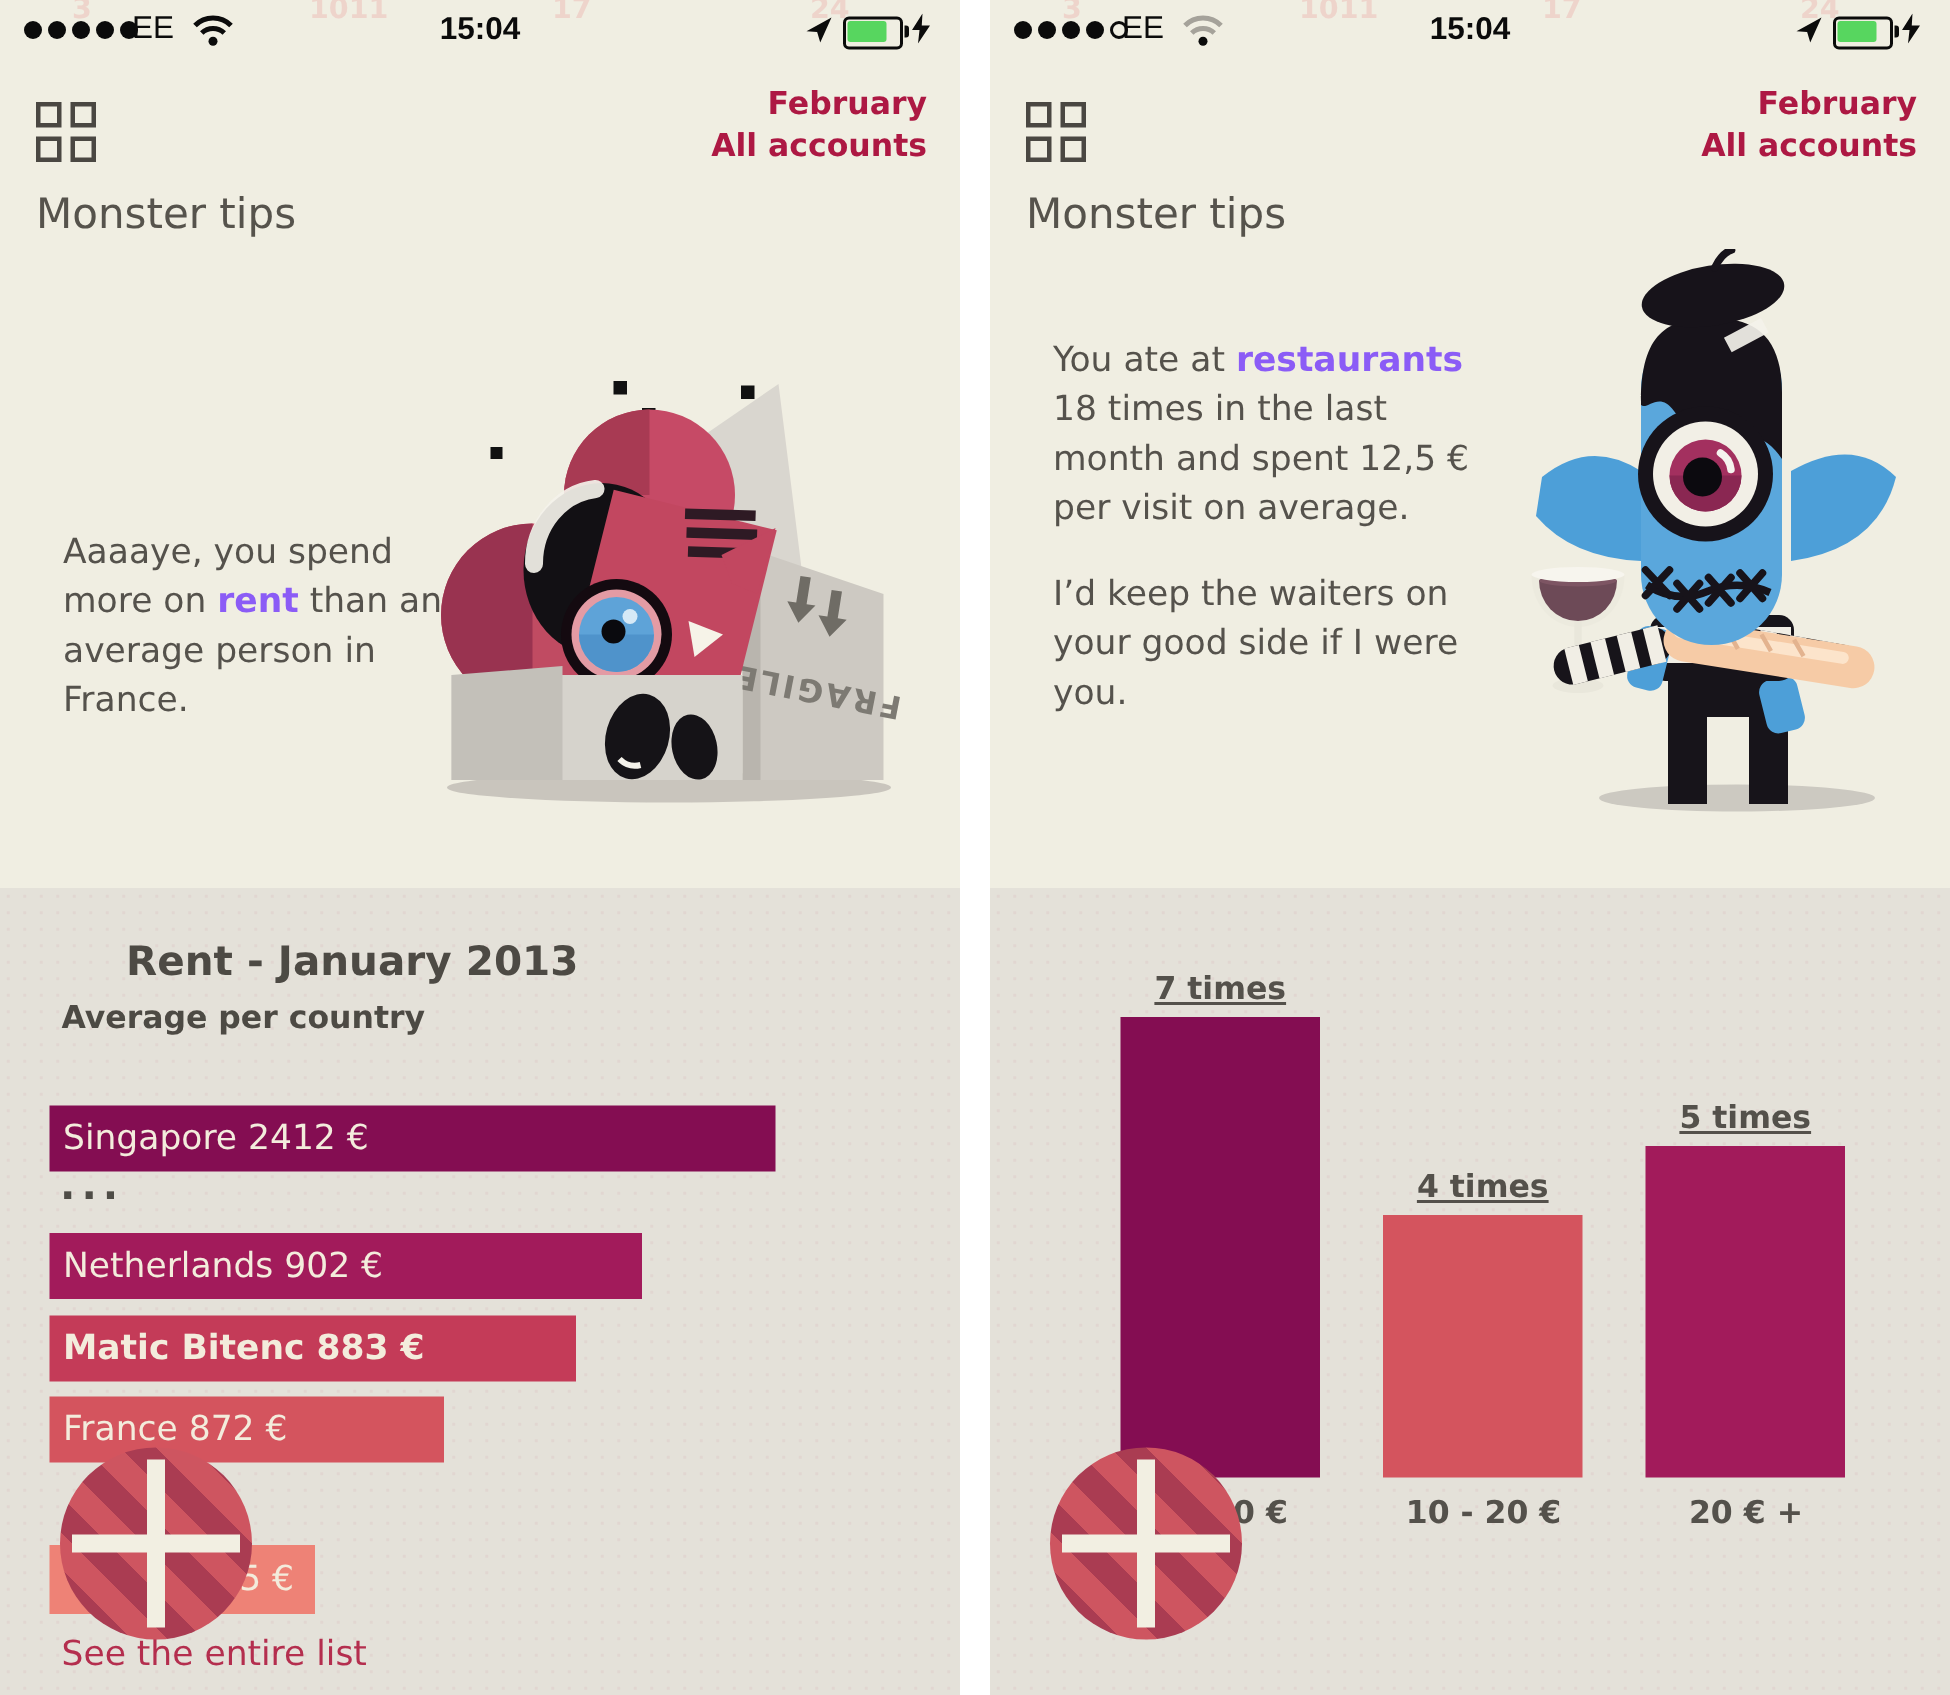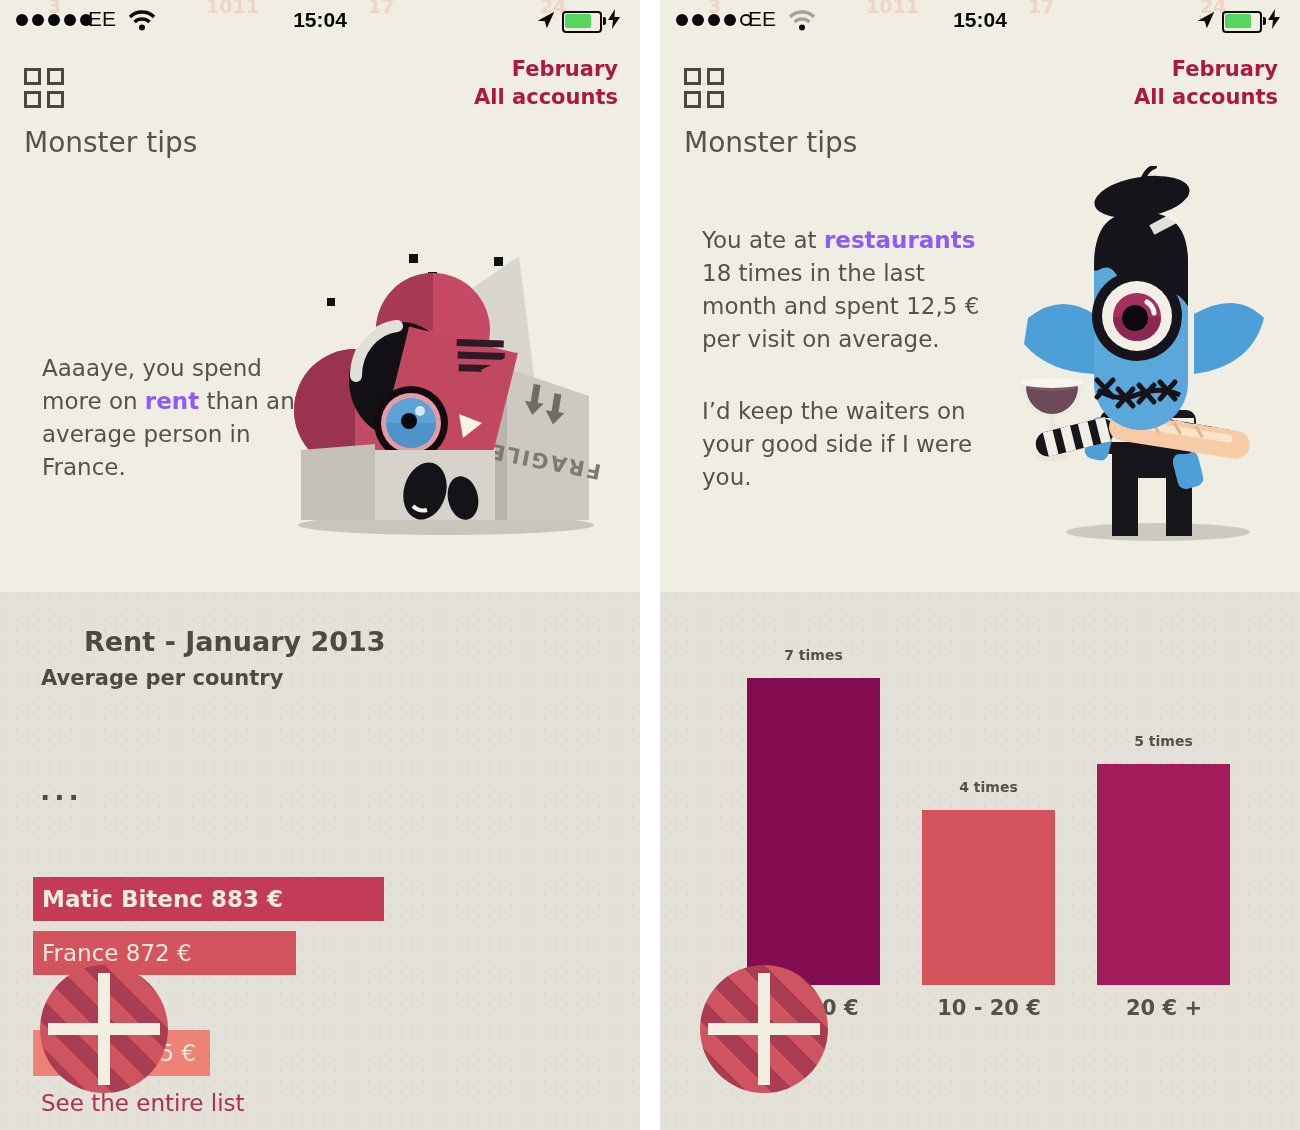--- a/index.html
+++ b/index.html
@@ -31,21 +31,21 @@
   .sq.a{left:0;top:0;} .sq.b{left:23px;top:0;} .sq.c{left:0;top:23px;} .sq.d{left:23px;top:23px;}
   .period{position:absolute;right:22px;top:55px;text-align:right;font-size:21px;font-weight:bold;
           line-height:28px;color:#ad1843;cursor:pointer;}
   .screen-title{position:absolute;left:24px;top:126px;font-size:28px;color:#56534c;}
 
   
   .tip{position:absolute;font-size:23px;line-height:33px;color:#55524c;}
   #screen-left .tip{left:42px;top:352px;width:256px;}
   #screen-right .tip{left:42px;top:224px;width:296px;}
   .tip b{font-weight:bold;color:#8b5cf6;}
-  .tip .para2{display:block;margin-top:39px;}
+  .tip .para2{display:block;margin-top:24px;}
 
   
   .monster{position:absolute;}
   #screen-left .monster{left:283px;top:238px;}
   #screen-right .monster{left:340px;top:166px;}
 
   
   .chart-section{position:absolute;left:0;top:592px;width:640px;height:538px;background:#e4e1d9;
     background-image:radial-gradient(rgba(173,24,67,0.055) 1.2px,transparent 1.3px);
     background-size:11px 11px;}
@@ -56,21 +56,21 @@
   .hbar{position:absolute;left:33px;height:44px;line-height:44px;color:#f3ecdc;font-size:23px;
         padding-left:9px;box-sizing:border-box;white-space:nowrap;overflow:hidden;}
   .hbar.b0{top:145px;} .hbar.b1{top:230px;} .hbar.b2{top:285px;font-weight:bold;}
   .hbar.b3{top:339px;} .hbar.b4{top:438px;height:46px;line-height:46px;text-align:right;padding:0 14px 0 0;}
   .ellipsis{position:absolute;left:40px;top:183px;font-size:27px;font-weight:bold;letter-spacing:4px;color:#4f4d47;}
   .see-list{position:absolute;left:41px;top:498px;font-size:23px;color:#b42e4e;cursor:pointer;}
 
   
   .vbar{position:absolute;width:133px;}
   .vbar.v0{left:87px;} .vbar.v1{left:262px;} .vbar.v2{left:437px;}
-  .vbar-label{position:absolute;width:133px;text-align:center;font-size:14px;font-weight:bold;color:#54514b;}
+  .vbar-label{position:absolute;width:133px;text-align:center;font-size:21px;font-weight:bold;color:#54514b;text-decoration:underline;}
   .vl0{left:87px;top:55px;} .vl1{left:262px;top:187px;} .vl2{left:437px;top:141px;}
   .vbar.v0{top:86px;} .vbar.v1{top:218px;} .vbar.v2{top:172px;}
   .vcat{position:absolute;width:140px;text-align:center;top:404px;font-size:21px;font-weight:bold;color:#54514b;}
   .vc0{left:84px;} .vc1{left:259px;} .vc2{left:434px;}
 
   
   .fab{position:absolute;left:40px;top:373px;width:128px;height:128px;border-radius:50%;cursor:pointer;z-index:20;
        background:repeating-linear-gradient(45deg,#ce5560 0 17px,#aa3c52 17px 34px);}
   .plus-icon{position:absolute;left:50%;top:50%;width:112px;height:112px;transform:translate(-50%,-50%);}
   .plus-icon:before,.plus-icon:after{content:"";position:absolute;background:#f2efe2;}
@@ -174,21 +174,23 @@
     <polygon points="18,212 92,206 92,282 18,282" fill="#c3c0b9"></polygon>
     <ellipse cx="142" cy="253" rx="21" ry="29" fill="#151317" transform="rotate(16 142 253)"></ellipse>
     <ellipse cx="180" cy="260" rx="15" ry="22" fill="#151317" transform="rotate(-12 180 260)"></ellipse>
     <path d="M130,268 q6,6 14,4" stroke="#f4f2ea" stroke-width="4" fill="none"></path>
   </svg>
 
   <div class="chart-section">
     <div class="chart-h1">Rent - January 2013</div>
     <div class="chart-h2">Average per country</div>
 
+    <div class="hbar b0" style="width: 484px; background-color: rgb(132, 13, 82);">Singapore 2412 €</div>
     <div class="ellipsis">...</div>
+    <div class="hbar b1" style="width: 395px; background-color: rgb(162, 27, 91);">Netherlands 902 €</div>
     <div class="hbar b2" style="width: 351px; background-color: rgb(196, 59, 88);">Matic Bitenc 883 €</div>
     <div class="hbar b3" style="width: 263px; background-color: rgb(212, 84, 94);">France 872 €</div>
     <div class="hbar b4" style="width: 177px; background-color: rgb(238, 130, 118);">5 €</div>
 
     <div class="see-list">See the entire list</div>
     <div class="fab">
       <span class="plus-icon"></span>
     </div>
   </div>
 </div>

